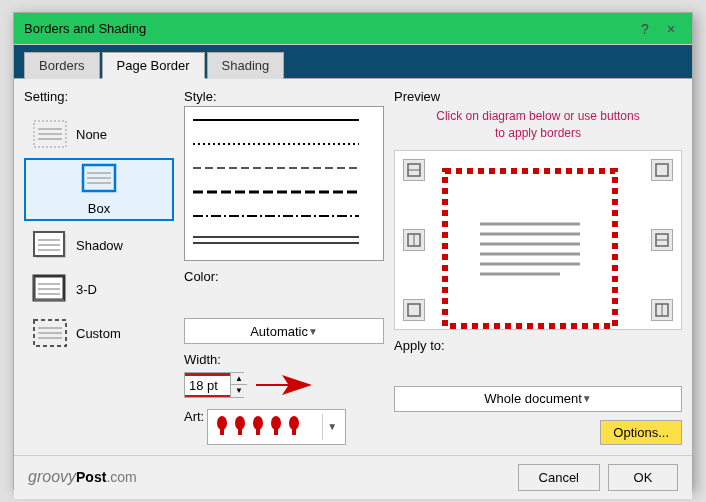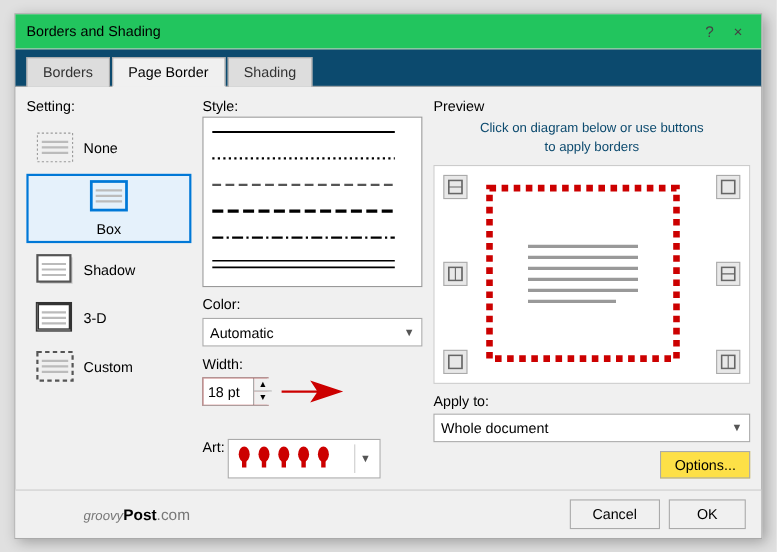--- a/index.html
+++ b/index.html
@@ -181,22 +181,23 @@
 
     .dropdown {
       width: 100%;
       padding: 3px 6px;
       border: 1px solid #aaa;
       background: #fff;
       font-size: 13px;
       cursor: pointer;
       display: flex;
       align-items: center;
-      justify-content: space-between;
+      justify-content: center;
       height: 26px;
+      margin-top: 29px;
     }
 
     .dropdown-arrow {
       font-size: 10px;
       color: #555;
     }
 
     .width-row {
       display: flex;
       flex-direction: column;
@@ -208,20 +209,21 @@
       align-items: center;
       gap: 8px;
     }
 
     .width-input-container {
       display: flex;
       border: 1px solid #aaa;
       background: #b91c1c;
       width: 60px;
       height: 26px;
+      align-items: center;
     }
 
     .width-input {
       width: 45px;
       border: none;
       outline: none;
       padding: 2px 4px;
       font-size: 13px;
       background: #fff;
       color: #000;
@@ -289,21 +291,21 @@
     }
 
     .preview-label {
       font-size: 13px;
       font-weight: normal;
       color: #000;
     }
 
     .preview-instruction {
       font-size: 12px;
-      color: #0c4a6e;
+      color: #be185d;
       text-align: center;
       line-height: 1.4;
       margin-top: 4px;
     }
 
     .preview-area {
       flex: 1;
       border: 1px solid #ccc;
       background: #fff;
       position: relative;
@@ -659,20 +661,20 @@
         <div style="text-align:right; margin-top: 4px;">
           <button class="options-btn">Options...</button>
         </div>
       </div>
 
     </div>
   </div>
 
   <div class="bottom-bar">
     <span class="watermark">
-      <span style="color:#777; font-style:italic; font-size:12px;margin-left:48px;">groovy</span><span style="color:#000; font-weight:bold; font-size:14px;">Post</span><span style="color:#777; font-size:14px;">.com</span>
+      <span style="color:#777; font-style:italic; font-size:16px;">groovy</span><span style="color:#000; font-weight:bold; font-size:14px;">Post</span><span style="color:#777; font-size:14px;">.com</span>
     </span>
     <div class="bottom-buttons">
       <button class="btn">Cancel</button>
       <button class="btn btn-primary">OK</button>
     </div>
   </div>
 </div>
 
 </body></html>

